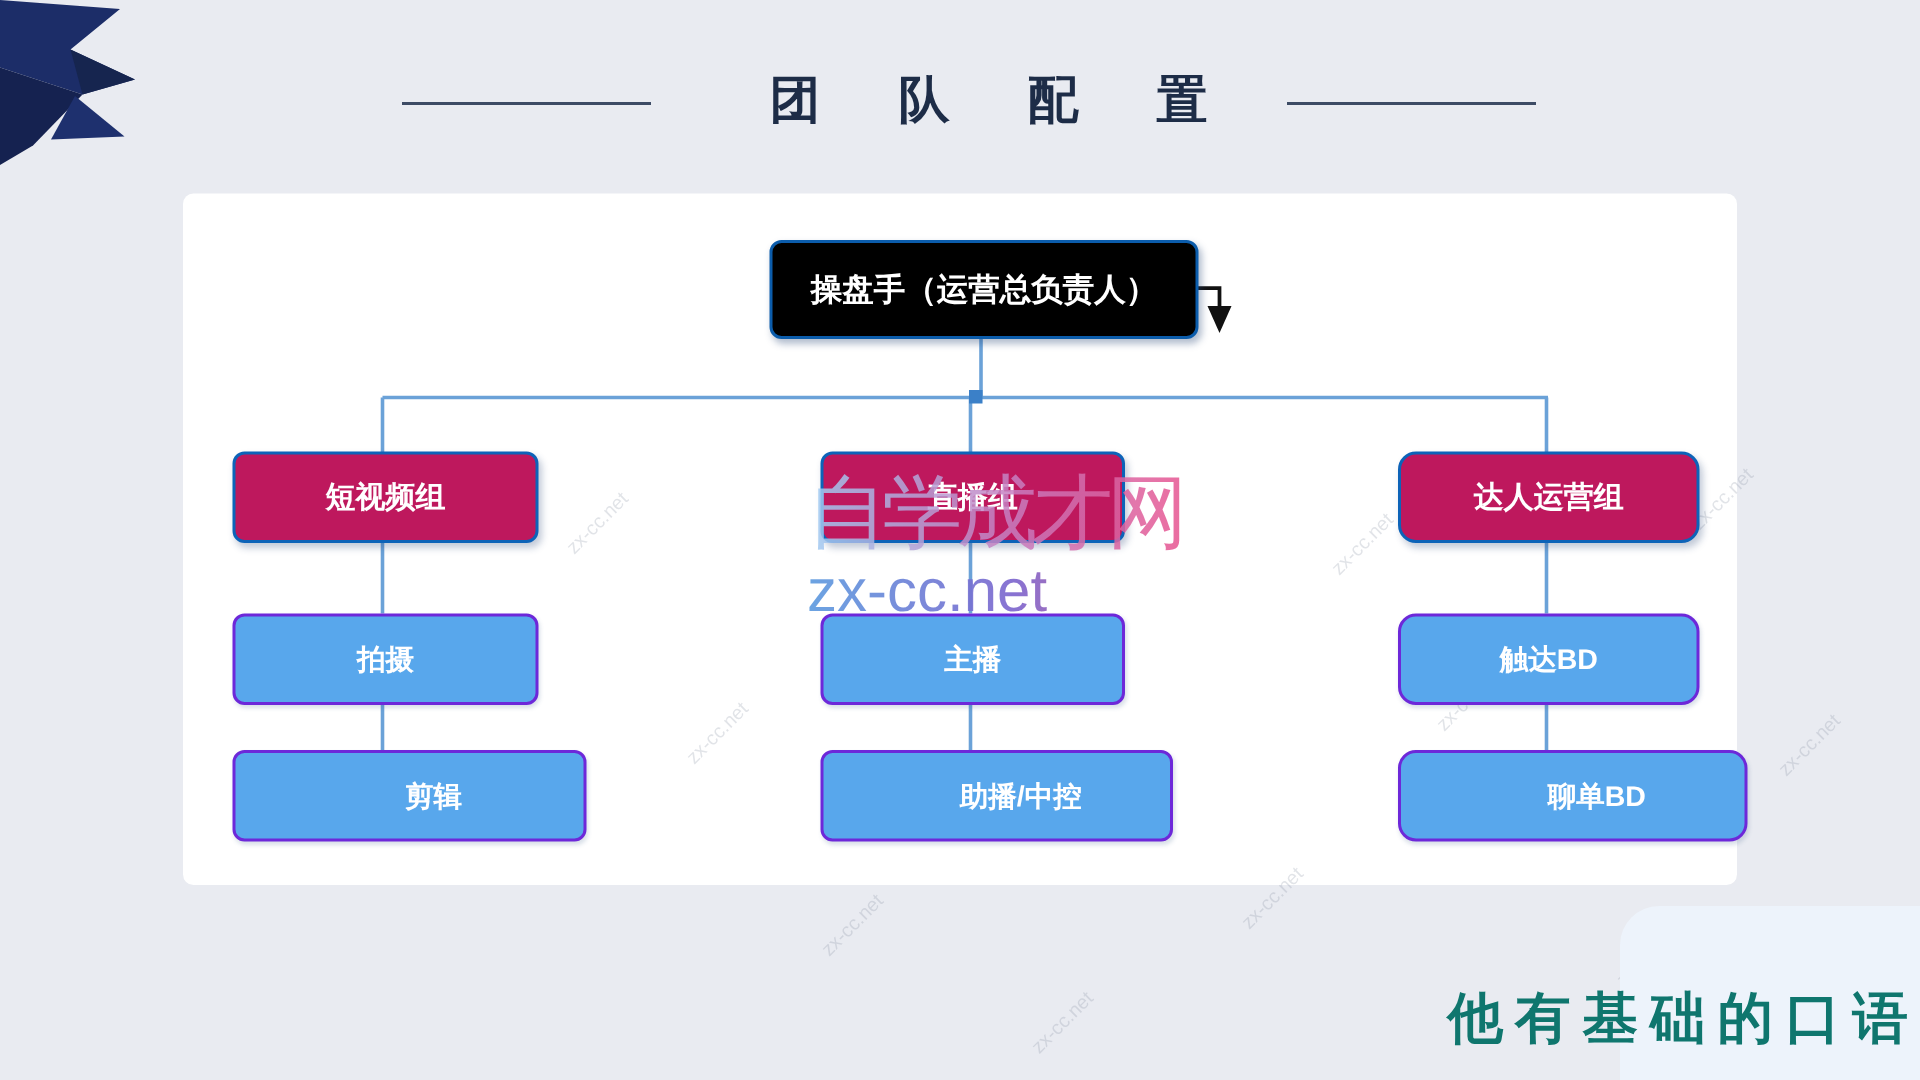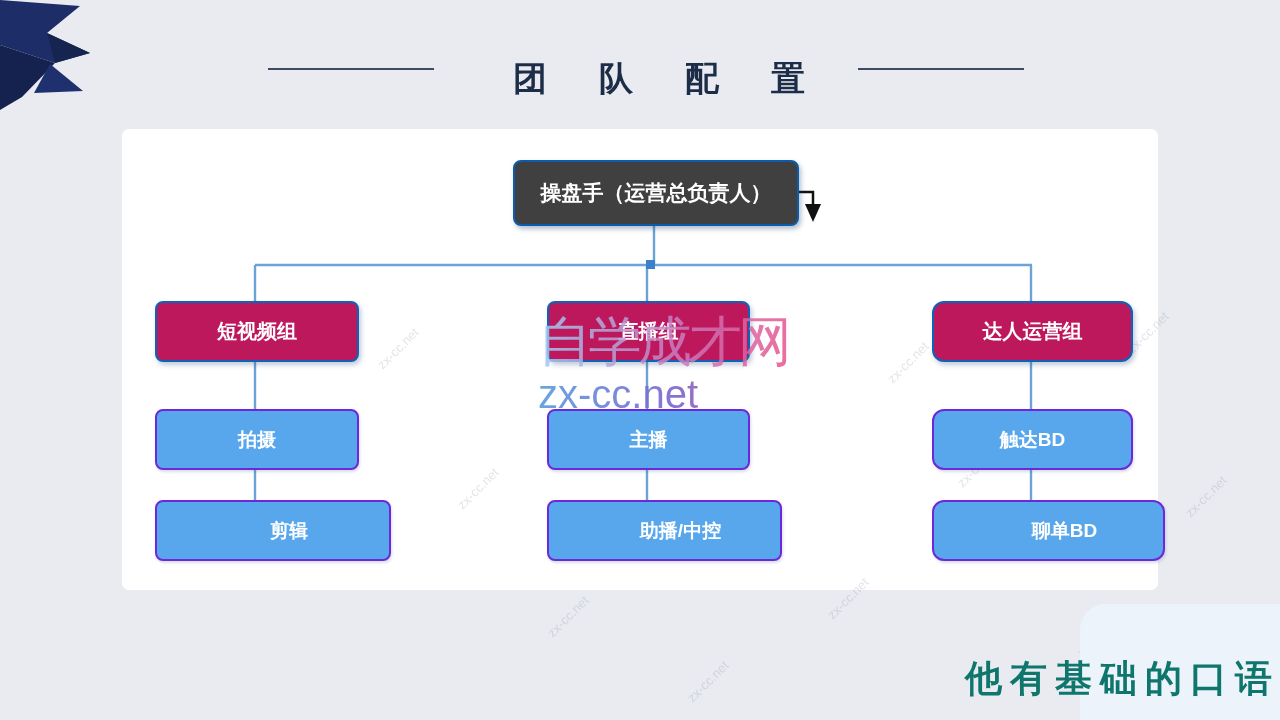--- a/index.html
+++ b/index.html
@@ -9,21 +9,21 @@
     font-family:"Liberation Sans", sans-serif;
   }
   
   .ribbon { position:absolute; left:0; top:0; }
   
   .titlebar { position:absolute; left:0; top:42px; width:1280px; height:52px; }
   .rule { position:absolute; top:26px; height:2px; background:#2a3a55; opacity:.9; }
   .rule-left  { left:268px; width:166px; }
   .rule-right { left:858px; width:166px; }
   .title {
-    position:absolute; left:513px; top:14px; margin:0;
+    position:absolute; left:513px; top:2px; margin:0;
     font-family:"Liberation Serif", serif;
     font-size:34px; font-weight:600; color:#1d2c47;
     letter-spacing:52px; white-space:nowrap;
   }
   
   .card {
     position:absolute; left:122px; top:129px; width:1036px; height:461px;
     background:#ffffff; border-radius:7px;
   }
   
@@ -37,21 +37,21 @@
   .t10{left:700px;top:462px}.t11{left:950px;top:500px}.t12{left:560px;top:545px}
   
   .connectors { position:absolute; left:0; top:0; pointer-events:none; }
   
   .node {
     position:absolute; display:flex; align-items:center; justify-content:center;
     color:#ffffff; font-weight:bold; border-radius:8px; white-space:nowrap;
   }
   .root {
     left:513px; top:160px; width:282px; height:62px;
-    background:#404040; border:2px solid #0b5cab; font-size:21px;
+    background:#000000; border:2px solid #0b5cab; font-size:21px;
     box-shadow:2px 3px 5px rgba(35,65,115,.35);
   }
   .lvl1 {
     top:301px; height:57px; background:#be185d; border:2px solid #0d63b8;
     font-size:20px; box-shadow:2px 3px 5px rgba(35,65,115,.28);
   }
   .lvl2 {
     height:57px; background:#58a7ec; border:2px solid #6d28d9; font-size:19px;
     box-shadow:1px 2px 3px rgba(60,95,140,.2);
   }

